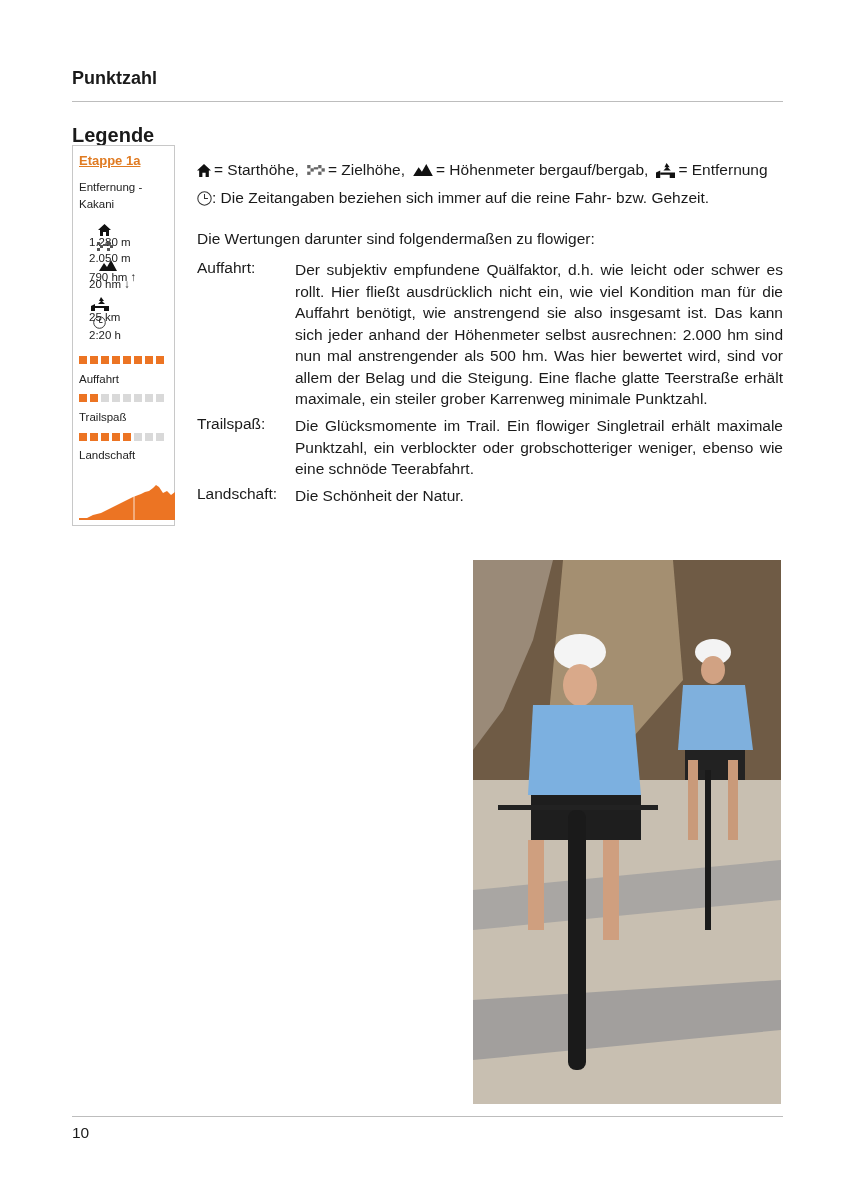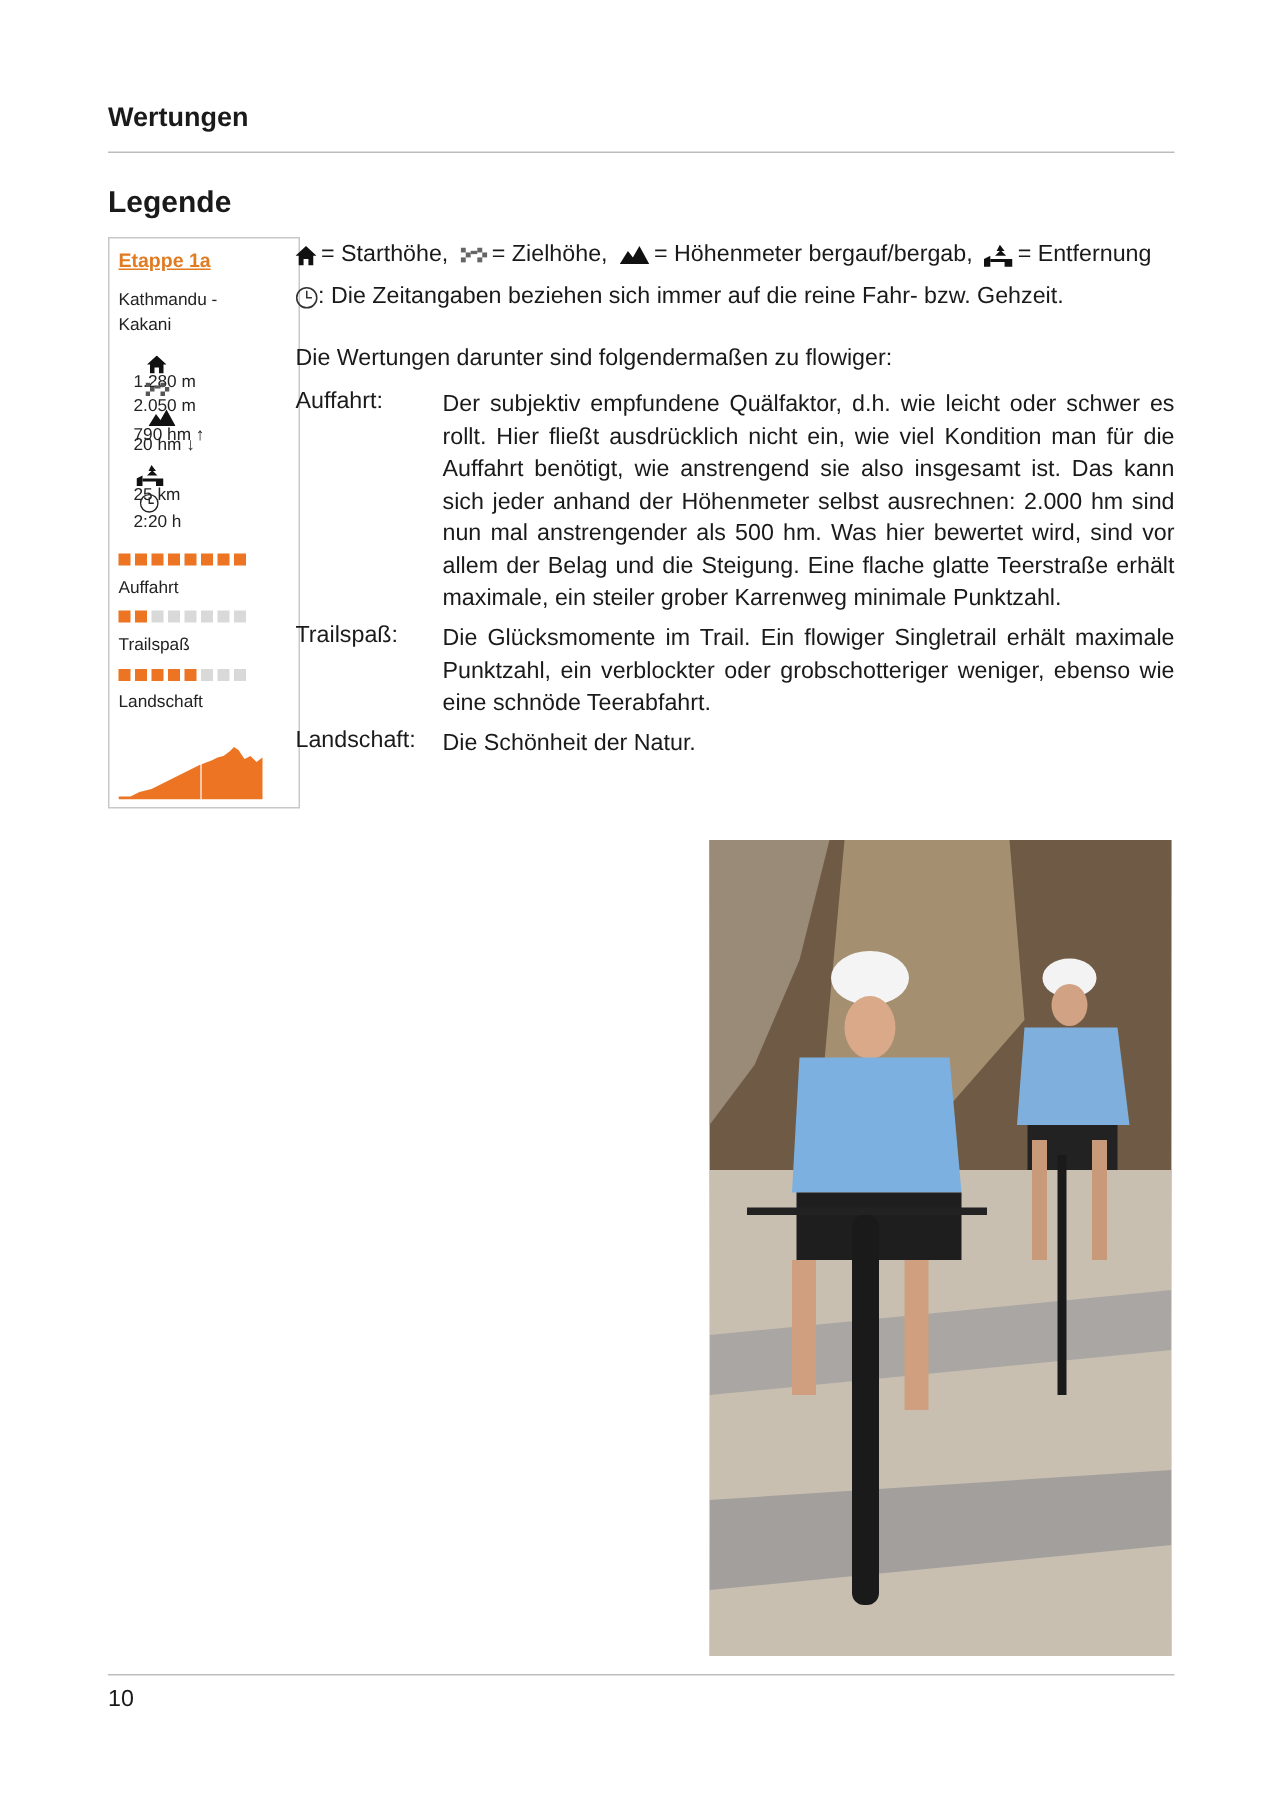--- a/index.html
+++ b/index.html
@@ -2,21 +2,21 @@
 <html><head>
 <meta charset="utf-8">
 <style>
   html, body { margin: 0; padding: 0; background: #ffffff; }
   body { width: 856px; height: 1200px; position: relative; overflow: hidden;
          font-family: "Liberation Sans", "DejaVu Sans", sans-serif; color: #1a1a1a; }
   .chapter-title { position: absolute; left: 72px; top: 68px; font-size: 18px; font-weight: bold; }
   .rule-top { position: absolute; left: 72px; top: 101px; width: 711px; height: 1px; background: #bdbdbd; }
   .section-title { position: absolute; left: 72px; top: 124px; font-size: 20px; font-weight: bold; }
 
-  .legend-box { position: absolute; left: 72px; top: 158px; width: 128px; height: 381px;
+  .legend-box { position: absolute; left: 72px; top: 145px; width: 103px; height: 381px;
                 border: 1px solid #c8c8c8; box-sizing: border-box; }
   .stage-title { position: absolute; left: 6px; top: 7px; font-size: 13px; font-weight: bold;
                  color: #e07b22; text-decoration: underline; }
   .stage-route { position: absolute; left: 6px; top: 33px; width: 92px; font-size: 11.5px; line-height: 17px; color: #222; }
   .stat-row { position: absolute; left: 6px; height: 18px; display: flex; align-items: center; font-size: 11.5px; color: #222; flex-direction: column; }
   .stat-icon { width: 24px; display: inline-flex; justify-content: center; align-items: center; }
   .stat-val { margin-left: 10px; }
   .rating-bar { position: absolute; left: 6px; display: flex; gap: 3px; }
   .sq { width: 8px; height: 8px; background: #d9d9d9; }
   .sq.on { background: #ec7423; }
@@ -32,27 +32,27 @@
   .def-text { position: absolute; left: 295px; width: 488px; font-size: 15.5px; line-height: 21.5px; text-align: justify; }
 
   .photo { position: absolute; left: 473px; top: 560px; width: 308px; height: 544px; overflow: hidden;
            background: linear-gradient(180deg, #6e5a44 0%, #8a7154 12%, #a0886a 22%, #8d7c69 32%, #b9ad9c 48%, #cfc6b8 62%, #bfb6a9 78%, #a8a096 100%); }
   .rule-bottom { position: absolute; left: 72px; top: 1116px; width: 711px; height: 1px; background: #bdbdbd; }
   .page-number { position: absolute; left: 72px; top: 1124px; font-size: 15.5px; }
 </style>
 </head>
 <body>
 
-<div class="chapter-title">Wertungen</div>
+<div class="chapter-title">Punktzahl</div>
 <div class="rule-top"></div>
 <div class="section-title">Legende</div>
 
 <div class="legend-box">
   <div class="stage-title">Etappe 1a</div>
-  <div class="stage-route">Kathmandu - Kakani</div>
+  <div class="stage-route">Entfernung - Kakani</div>
 
   <div class="stat-row" style="top:78px">
     <span class="stat-icon">
       <svg width="13" height="12" viewBox="0 0 13 12">
           <path d="M6.5 0 L13 6 L11 6 L11 12 L8 12 L8 8 L5 8 L5 12 L2 12 L2 6 L0 6 Z" fill="#111"></path>
         </svg>
     </span>
       <span class="stat-val">1.280 m</span>
   </div>
   <div class="stat-row" style="top:96px">

